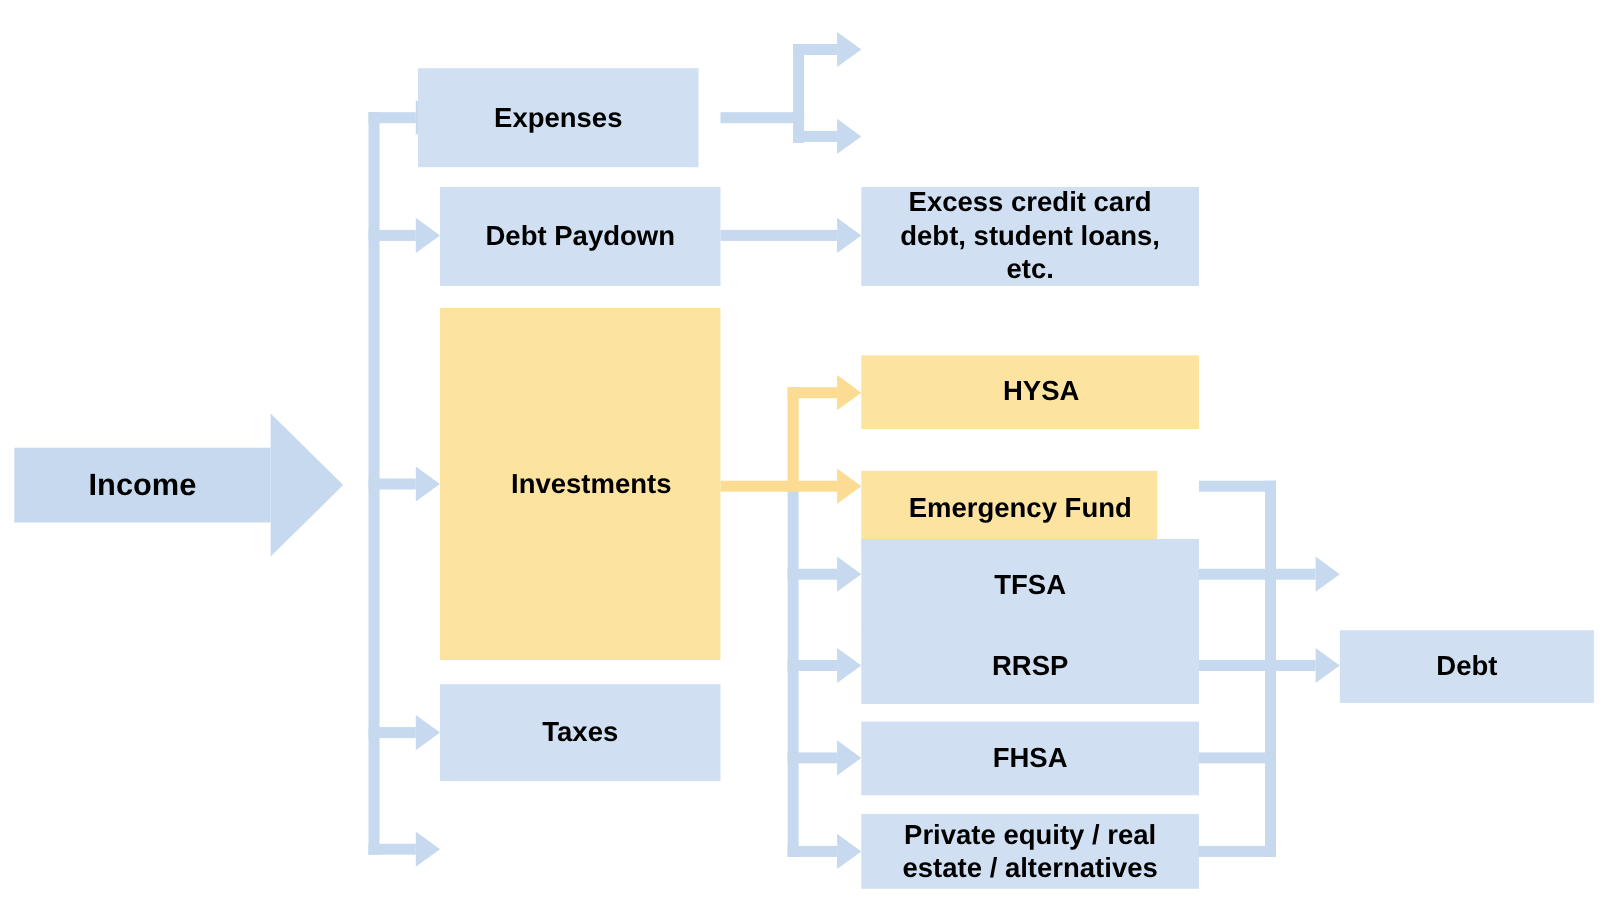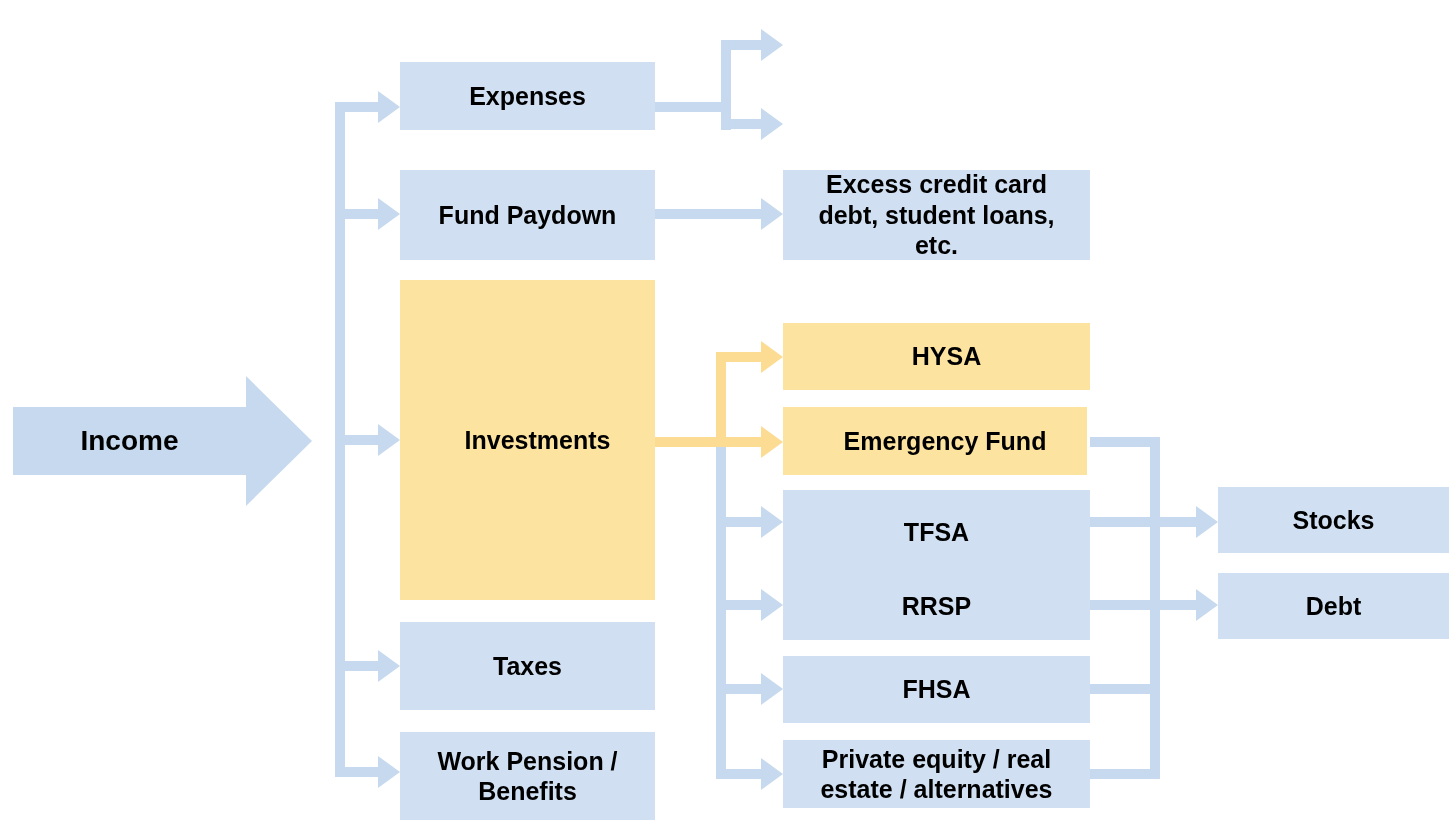--- a/index.html
+++ b/index.html
@@ -65,34 +65,31 @@
   <div class="arr" style="left:378px;top:91px"></div>
   <div class="line" style="left:335px;top:209px;width:43px;height:10px"></div>
   <div class="arr" style="left:378px;top:198px"></div>
   <div class="line" style="left:335px;top:435px;width:43px;height:10px"></div>
   <div class="arr" style="left:378px;top:424px"></div>
   <div class="line" style="left:335px;top:661px;width:43px;height:10px"></div>
   <div class="arr" style="left:378px;top:650px"></div>
   <div class="line" style="left:335px;top:767px;width:43px;height:10px"></div>
   <div class="arr" style="left:378px;top:756px"></div>
 
-  <div class="box blue" style="left:400px;top:62px;width:255px;height:68px">
+  <div class="box blue" style="left:380px;top:62px;width:255px;height:90px">
     <span>Expenses</span>
   </div>
   <div class="box blue" style="left:400px;top:170px;width:255px;height:90px">
-    <span>Fund Paydown</span>
+    <span>Debt Paydown</span>
   </div>
   <div class="box yellow" style="left:400px;top:280px;width:255px;height:320px">
     <span>Investments</span>
   </div>
   <div class="box blue" style="left:400px;top:622px;width:255px;height:88px">
     <span>Taxes</span>
-  </div>
-  <div class="box blue" style="left:400px;top:732px;width:255px;height:88px">
-    <span>Work Pension / Benefits</span>
   </div>
 
   <div class="line" style="left:655px;top:102px;width:76px;height:10px"></div>
   <div class="line" style="left:721px;top:40px;width:10px;height:90px"></div>
   <div class="line" style="left:721px;top:40px;width:40px;height:10px"></div>
   <div class="arr" style="left:761px;top:29px"></div>
   <div class="line" style="left:721px;top:119px;width:40px;height:10px"></div>
   <div class="arr" style="left:761px;top:108px"></div>
 
   <div class="line" style="left:655px;top:209px;width:106px;height:10px"></div>
@@ -114,21 +111,21 @@
   <div class="arr" style="left:761px;top:673px"></div>
   <div class="line" style="left:716px;top:769px;width:45px;height:10px"></div>
   <div class="arr" style="left:761px;top:758px"></div>
 
   <div class="box blue" style="left:783px;top:170px;width:307px;height:90px">
     <span>Excess credit card debt, student loans, etc.</span>
   </div>
   <div class="box yellow" style="left:783px;top:323px;width:307px;height:67px">
     <span>HYSA</span>
   </div>
-  <div class="box yellow" style="left:783px;top:407px;width:304px;height:68px">
+  <div class="box yellow" style="left:783px;top:428px;width:269px;height:68px">
     <span>Emergency Fund</span>
   </div>
   <div class="box blue" style="left:783px;top:490px;width:307px;height:84px">
     <span>TFSA</span>
   </div>
   <div class="box blue" style="left:783px;top:573px;width:307px;height:67px">
     <span>RRSP</span>
   </div>
   <div class="box blue" style="left:783px;top:656px;width:307px;height:67px">
     <span>FHSA</span>
@@ -139,20 +136,17 @@
 
   <div class="line" style="left:1150px;top:437px;width:10px;height:342px"></div>
   <div class="line" style="left:1090px;top:437px;width:70px;height:10px"></div>
   <div class="line" style="left:1090px;top:517px;width:106px;height:10px"></div>
   <div class="arr" style="left:1196px;top:506px"></div>
   <div class="line" style="left:1090px;top:600px;width:106px;height:10px"></div>
   <div class="arr" style="left:1196px;top:589px"></div>
   <div class="line" style="left:1090px;top:684px;width:70px;height:10px"></div>
   <div class="line" style="left:1090px;top:769px;width:70px;height:10px"></div>
 
-  <div class="box blue" style="left:1218px;top:487px;width:231px;height:66px">
-    <span>Stocks</span>
-  </div>
   <div class="box blue" style="left:1218px;top:573px;width:231px;height:66px">
     <span>Debt</span>
   </div>
 
 </div>
 
 </body></html>

